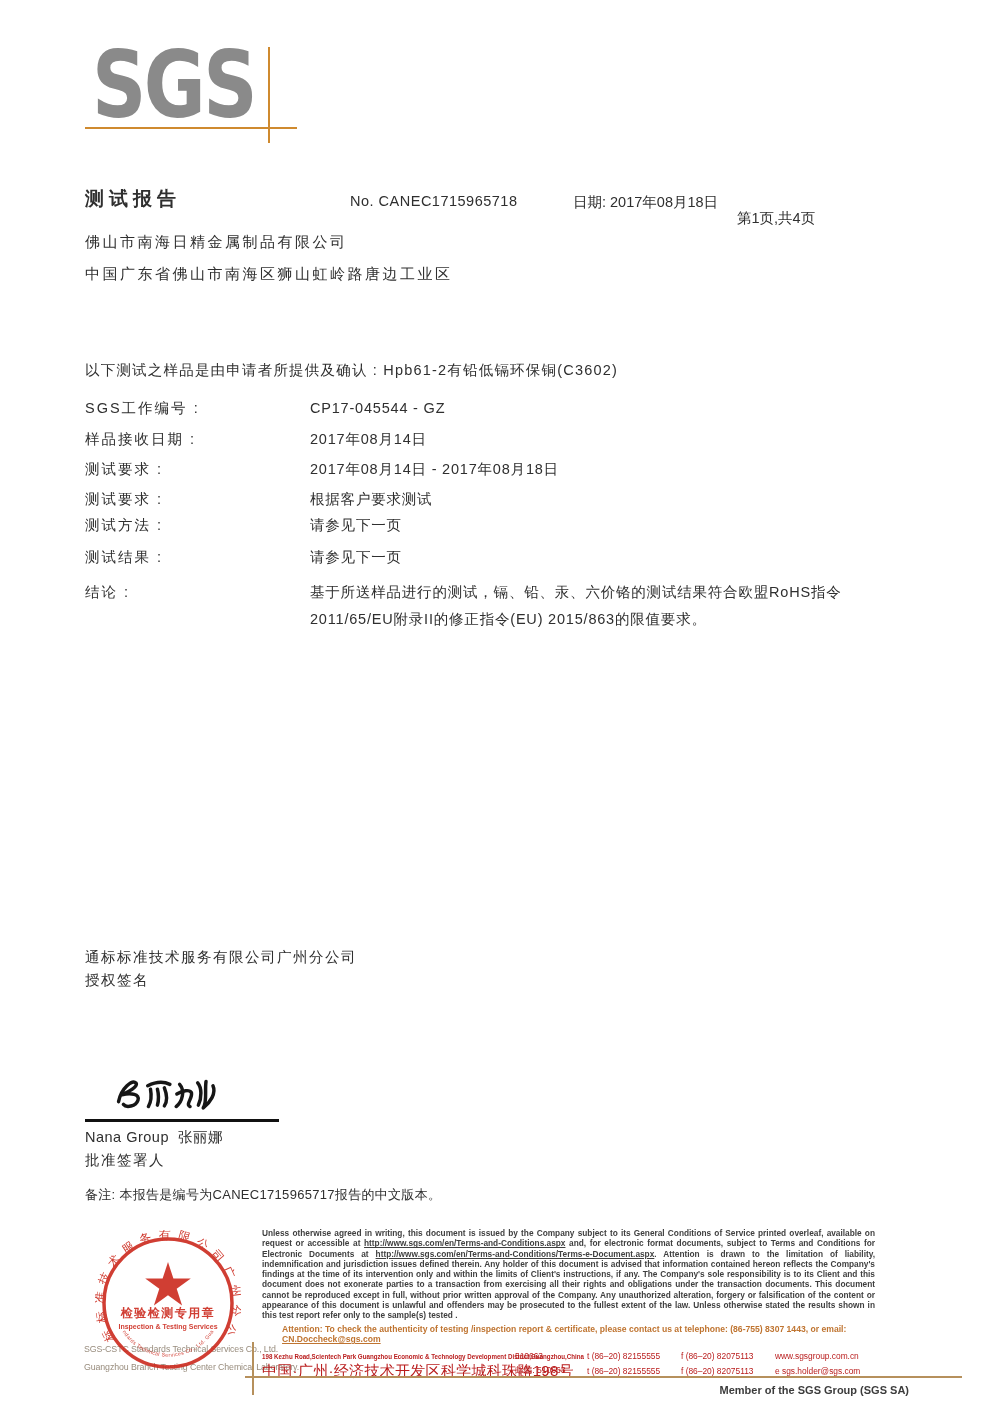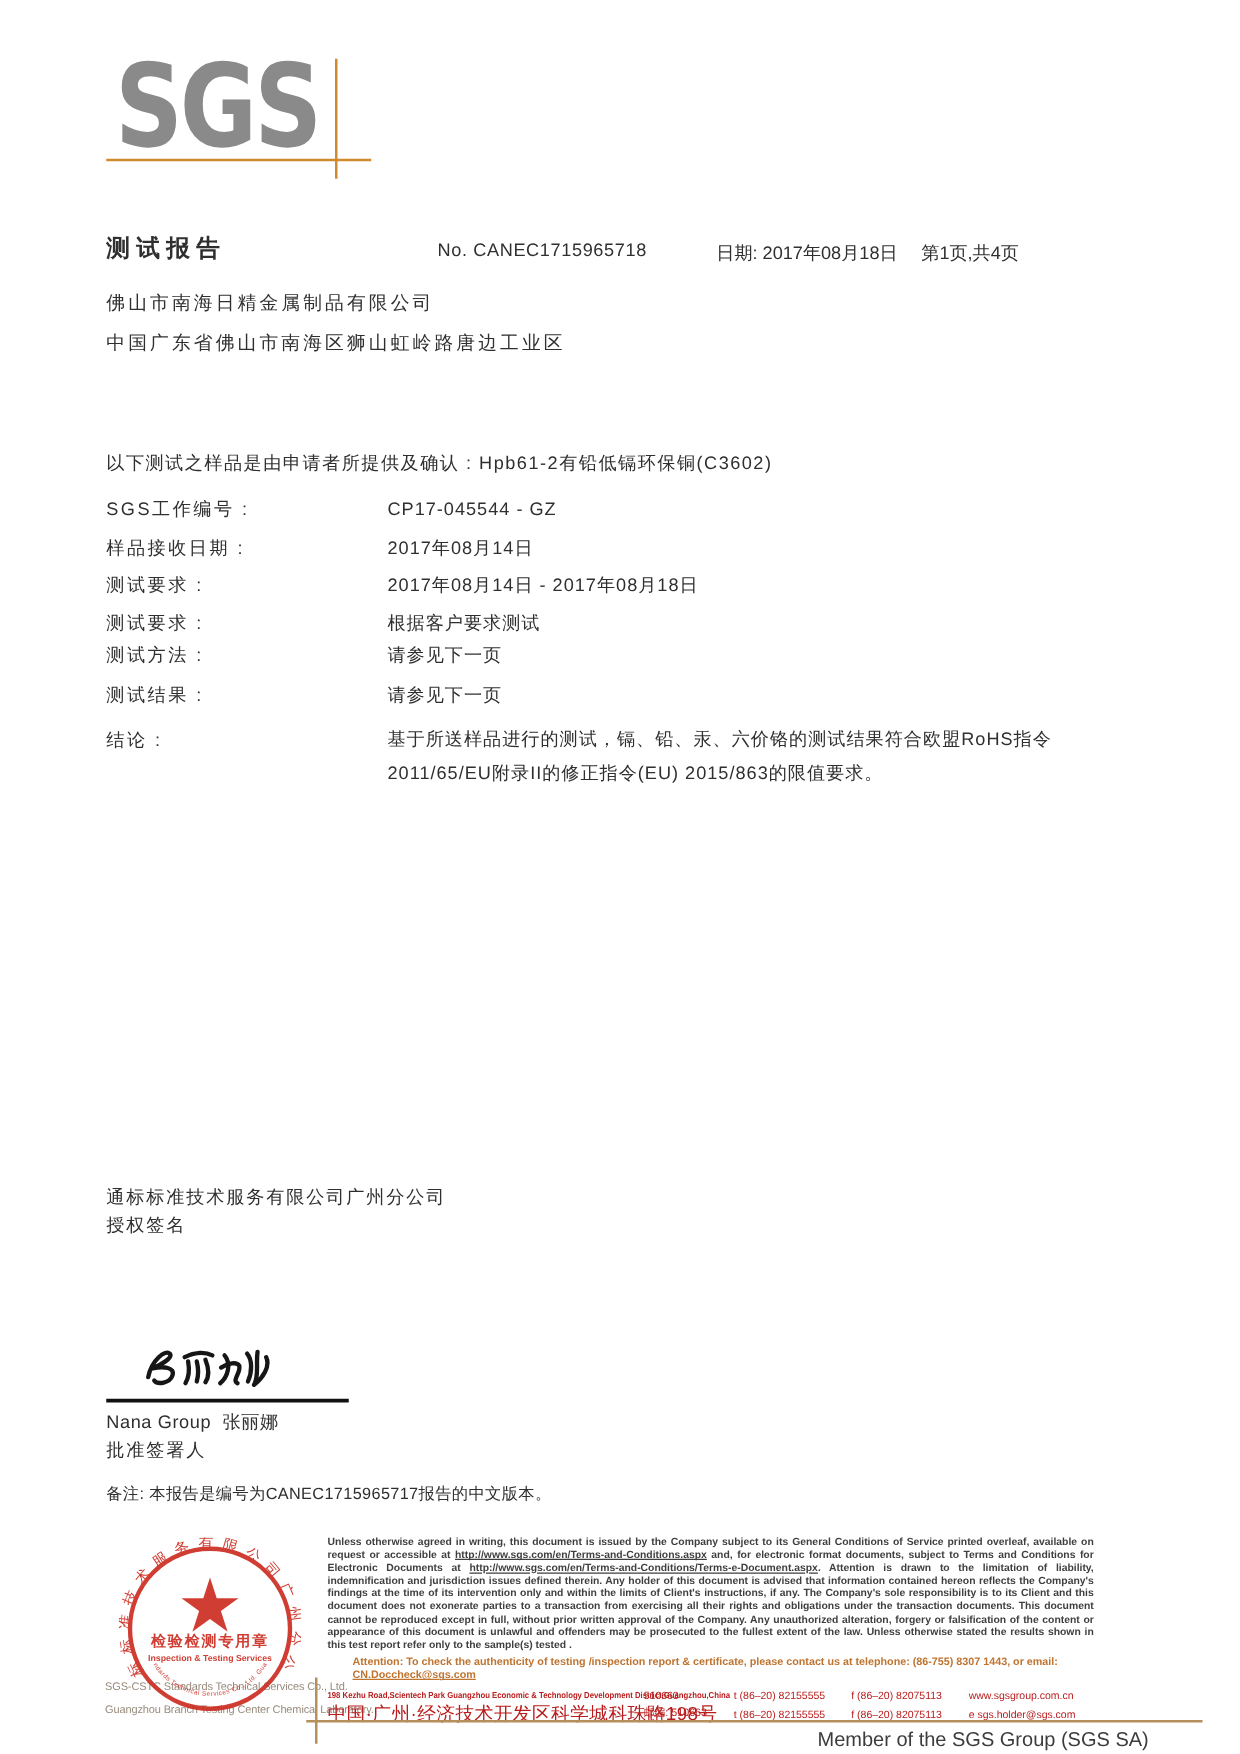--- a/index.html
+++ b/index.html
@@ -20,21 +20,21 @@
   
   .logo-text{position:absolute;left:92px;top:42px;font-size:92px;font-weight:800;
     color:var(--logo_gray);line-height:88px;letter-spacing:-3px;
     transform:scaleX(.82);transform-origin:left top;font-family:"DejaVu Sans",sans-serif;}
   .crop-h{position:absolute;left:85px;top:127px;width:212px;height:2px;background:var(--crop_orange);}
   .crop-v{position:absolute;left:268px;top:47px;width:2px;height:96px;background:var(--crop_orange);}
 
   .doc-title{position:absolute;left:85px;top:186px;font-size:19px;font-weight:bold;letter-spacing:5px;}
   .report-no{position:absolute;left:350px;top:193px;font-size:14.5px;letter-spacing:.5px;}
   .hdr-date{position:absolute;left:573px;top:193px;font-size:14.5px;}
-  .hdr-page{position:absolute;left:737px;top:193px;font-size:14.5px;}
+  .hdr-page{position:absolute;left:737px;top:209px;font-size:14.5px;}
 
   .company{position:absolute;left:85px;top:233px;font-size:15px;letter-spacing:2.5px;}
   .addr{position:absolute;left:85px;top:265px;font-size:15px;letter-spacing:2.5px;}
   .sample{position:absolute;left:85px;top:361px;font-size:14.5px;letter-spacing:1.2px;}
 
   .frow{position:absolute;left:0;width:992px;font-size:14.5px;line-height:20px;}
   .frow .lab{position:absolute;left:85px;letter-spacing:2px;}
   .frow .val{position:absolute;left:310px;letter-spacing:.8px;}
   .concl-lab{position:absolute;left:85px;top:583px;font-size:14.5px;letter-spacing:2px;}
   .concl-val{position:absolute;left:310px;top:579px;width:605px;font-size:14.5px;
@@ -63,21 +63,21 @@
 
   .office{margin-top:4px;display:grid;grid-template-columns:253px 72px 94px 94px 1fr;
     grid-auto-rows:15px;align-items:center;color:#b91c1c;}
   .office .sm{font-size:8.4px;white-space:nowrap;}
   .office .addr-en{font-size:6.9px;font-weight:600;white-space:nowrap;transform:scaleX(.9);transform-origin:left center;}
   .office .addr-cn{font-size:15px;font-weight:normal;white-space:nowrap;letter-spacing:.3px;}
   .office .cnrow{font-size:8.6px;white-space:nowrap;}
 
   .crop-v2{position:absolute;left:252px;top:1342px;width:2px;height:53px;background:var(--tan_line);}
   .tan-line{position:absolute;left:245px;top:1376px;width:717px;height:2px;background:var(--tan_line);}
-  .member{position:absolute;right:73px;top:1384px;font-size:16px;font-weight:400;color:#3c3c3c;}
+  .member{position:absolute;right:83px;top:1384px;font-size:11px;font-weight:700;color:#3c3c3c;}
 
   svg text{font-family:"Liberation Sans","DejaVu Sans",sans-serif;}
 </style>
 </head>
 <body>
 
 <div class="page">
 
   <div class="logo-text">SGS</div>
   <div class="crop-h"></div>

